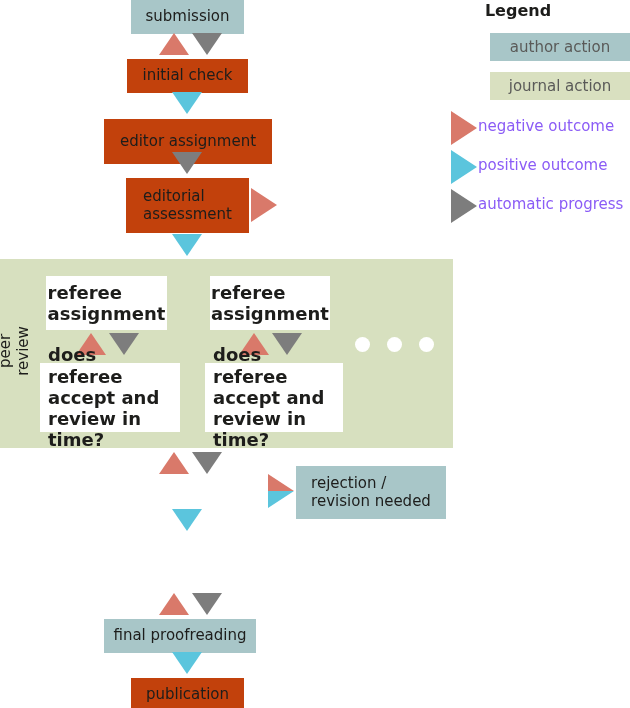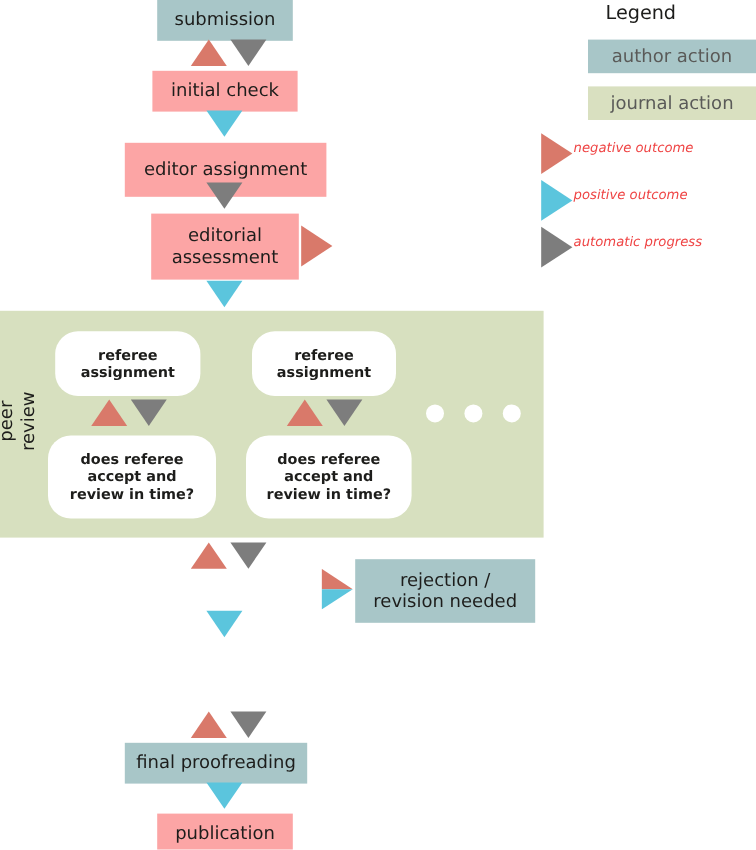--- a/index.html
+++ b/index.html
@@ -9,32 +9,31 @@
     font-family:"DejaVu Sans", sans-serif;
     position:relative;
     overflow:hidden;
   }
   #stage{position:absolute;left:0;top:0;width:630px;height:708px;}
 
   
   .box{
     position:absolute;
     display:flex;align-items:center;justify-content:center;
-    text-align:center;
     font-family:"DejaVu Sans", sans-serif;
     font-size:15px;
     color:#1d1d1b;
     line-height:1.18;
     box-sizing:border-box;
     padding:17px 8px;
     white-space:pre-line;
   }
   .box.author{background:#a8c6c8;}
-  .box.journal{background:#fca5a5;}
-  .box.white{background:#ffffff;font-weight:bold;font-size:12px;border-radius:19px;}
+  .box.journal{background:#c2410c;}
+  .box.white{background:#ffffff;font-weight:bold;font-size:18px;}
 
   
   #peer-panel{
     position:absolute;
     left:0;top:259px;width:453px;height:189px;
     background:#d7e0bf;
   }
   #peer-label{
     position:absolute;
     left:-26px;top:333px;
@@ -85,38 +84,37 @@
     border-top:17px solid transparent;
     border-bottom:17px solid transparent;
     border-left:26px solid #d9796a;
   }
   .split-arrow .half.top i{top:0;}
   .split-arrow .half.bot i{top:-17px;border-left-color:#5bc5dd;}
 
   
   #legend{position:absolute;left:448px;top:0;width:182px;height:215px;}
   #legend-title{
-    position:absolute;left:16px;top:1px;width:140px;
+    position:absolute;left:0;top:1px;width:140px;
     text-align:center;
-    font-size:16px;font-weight:normal;color:#1d1d1b;
+    font-size:16px;font-weight:bold;color:#1d1d1b;
     font-family:"DejaVu Sans", sans-serif;
   }
   .legend-swatch{
     position:absolute;
     display:flex;align-items:center;justify-content:center;
     font-size:15px;color:#5a5a58;
     font-family:"DejaVu Sans", sans-serif;
   }
   .legend-row{position:absolute;left:0;height:34px;}
   .legend-row .lbl{
     position:absolute;left:30px;top:6px;
-    font-size:11px;color:#ef4444;
+    font-size:15px;color:#8b5cf6;
     white-space:nowrap;
     font-family:"DejaVu Sans", sans-serif;
-    font-style:italic;
   }
 </style>
 </head>
 <body>
 
 <div id="stage">
 
   <div id="peer-panel"></div>
   <div id="peer-label">peer review</div>
   <div class="dot" style="left:355px;top:337px;"></div>

